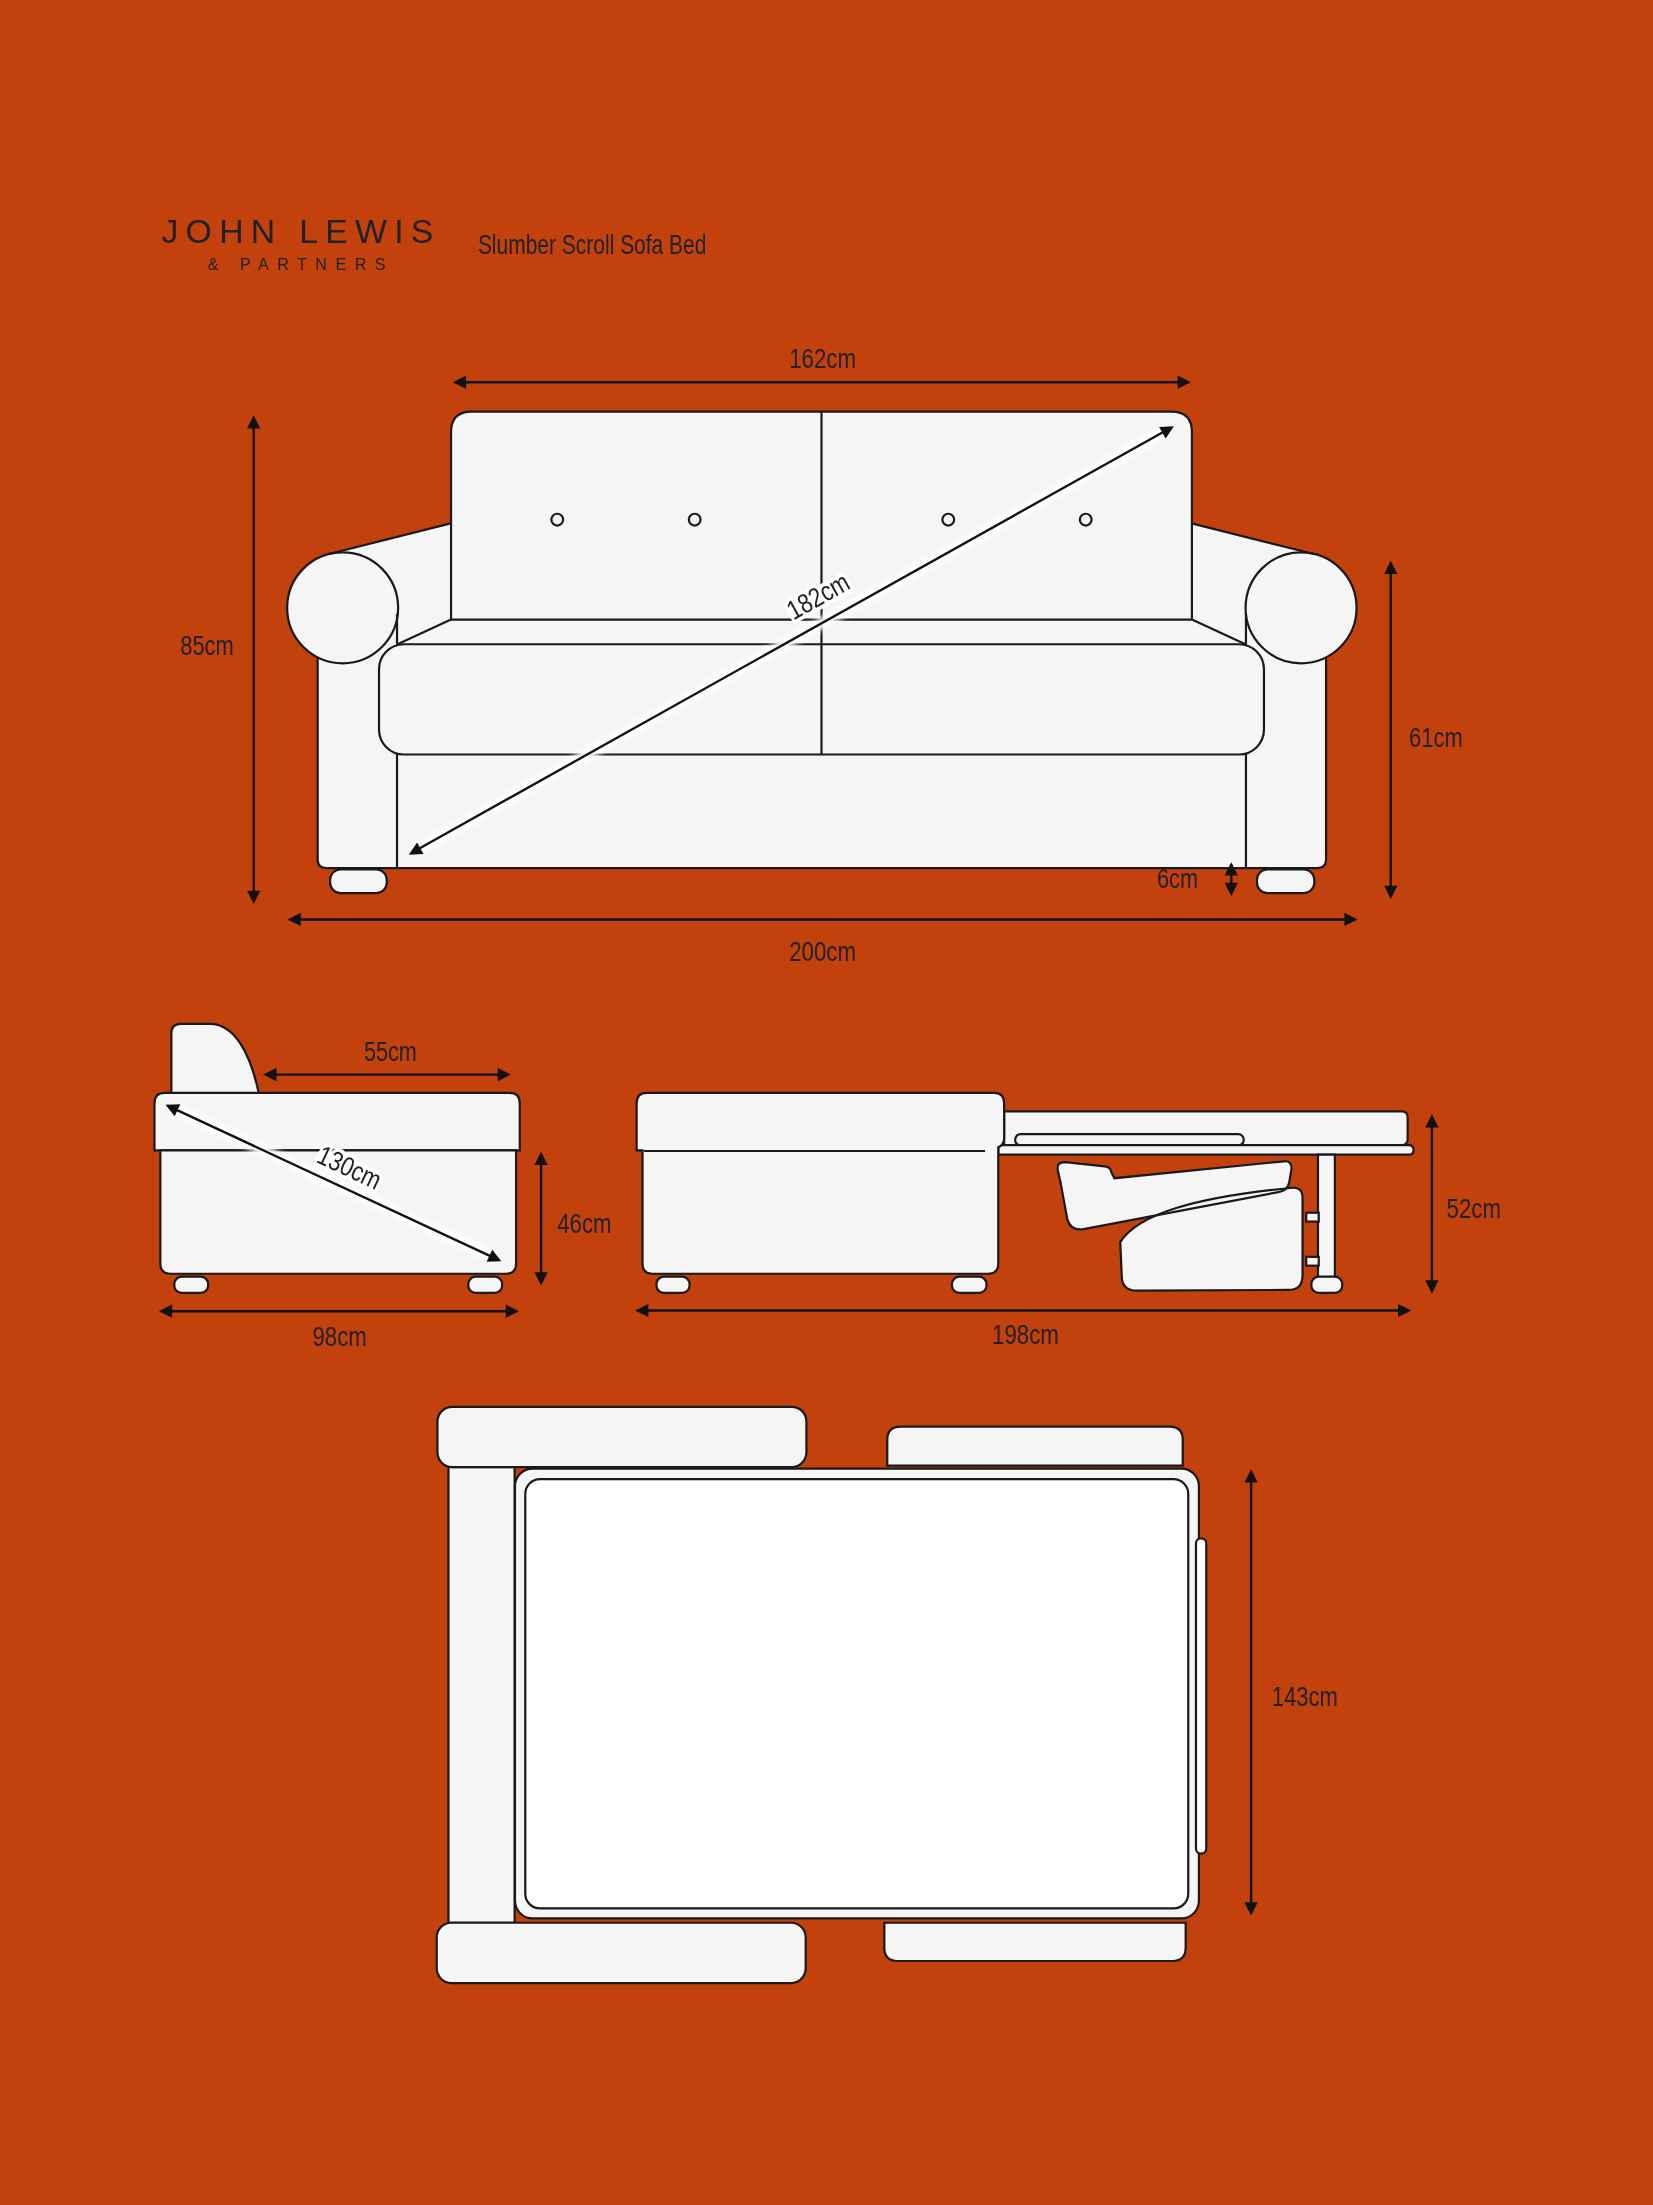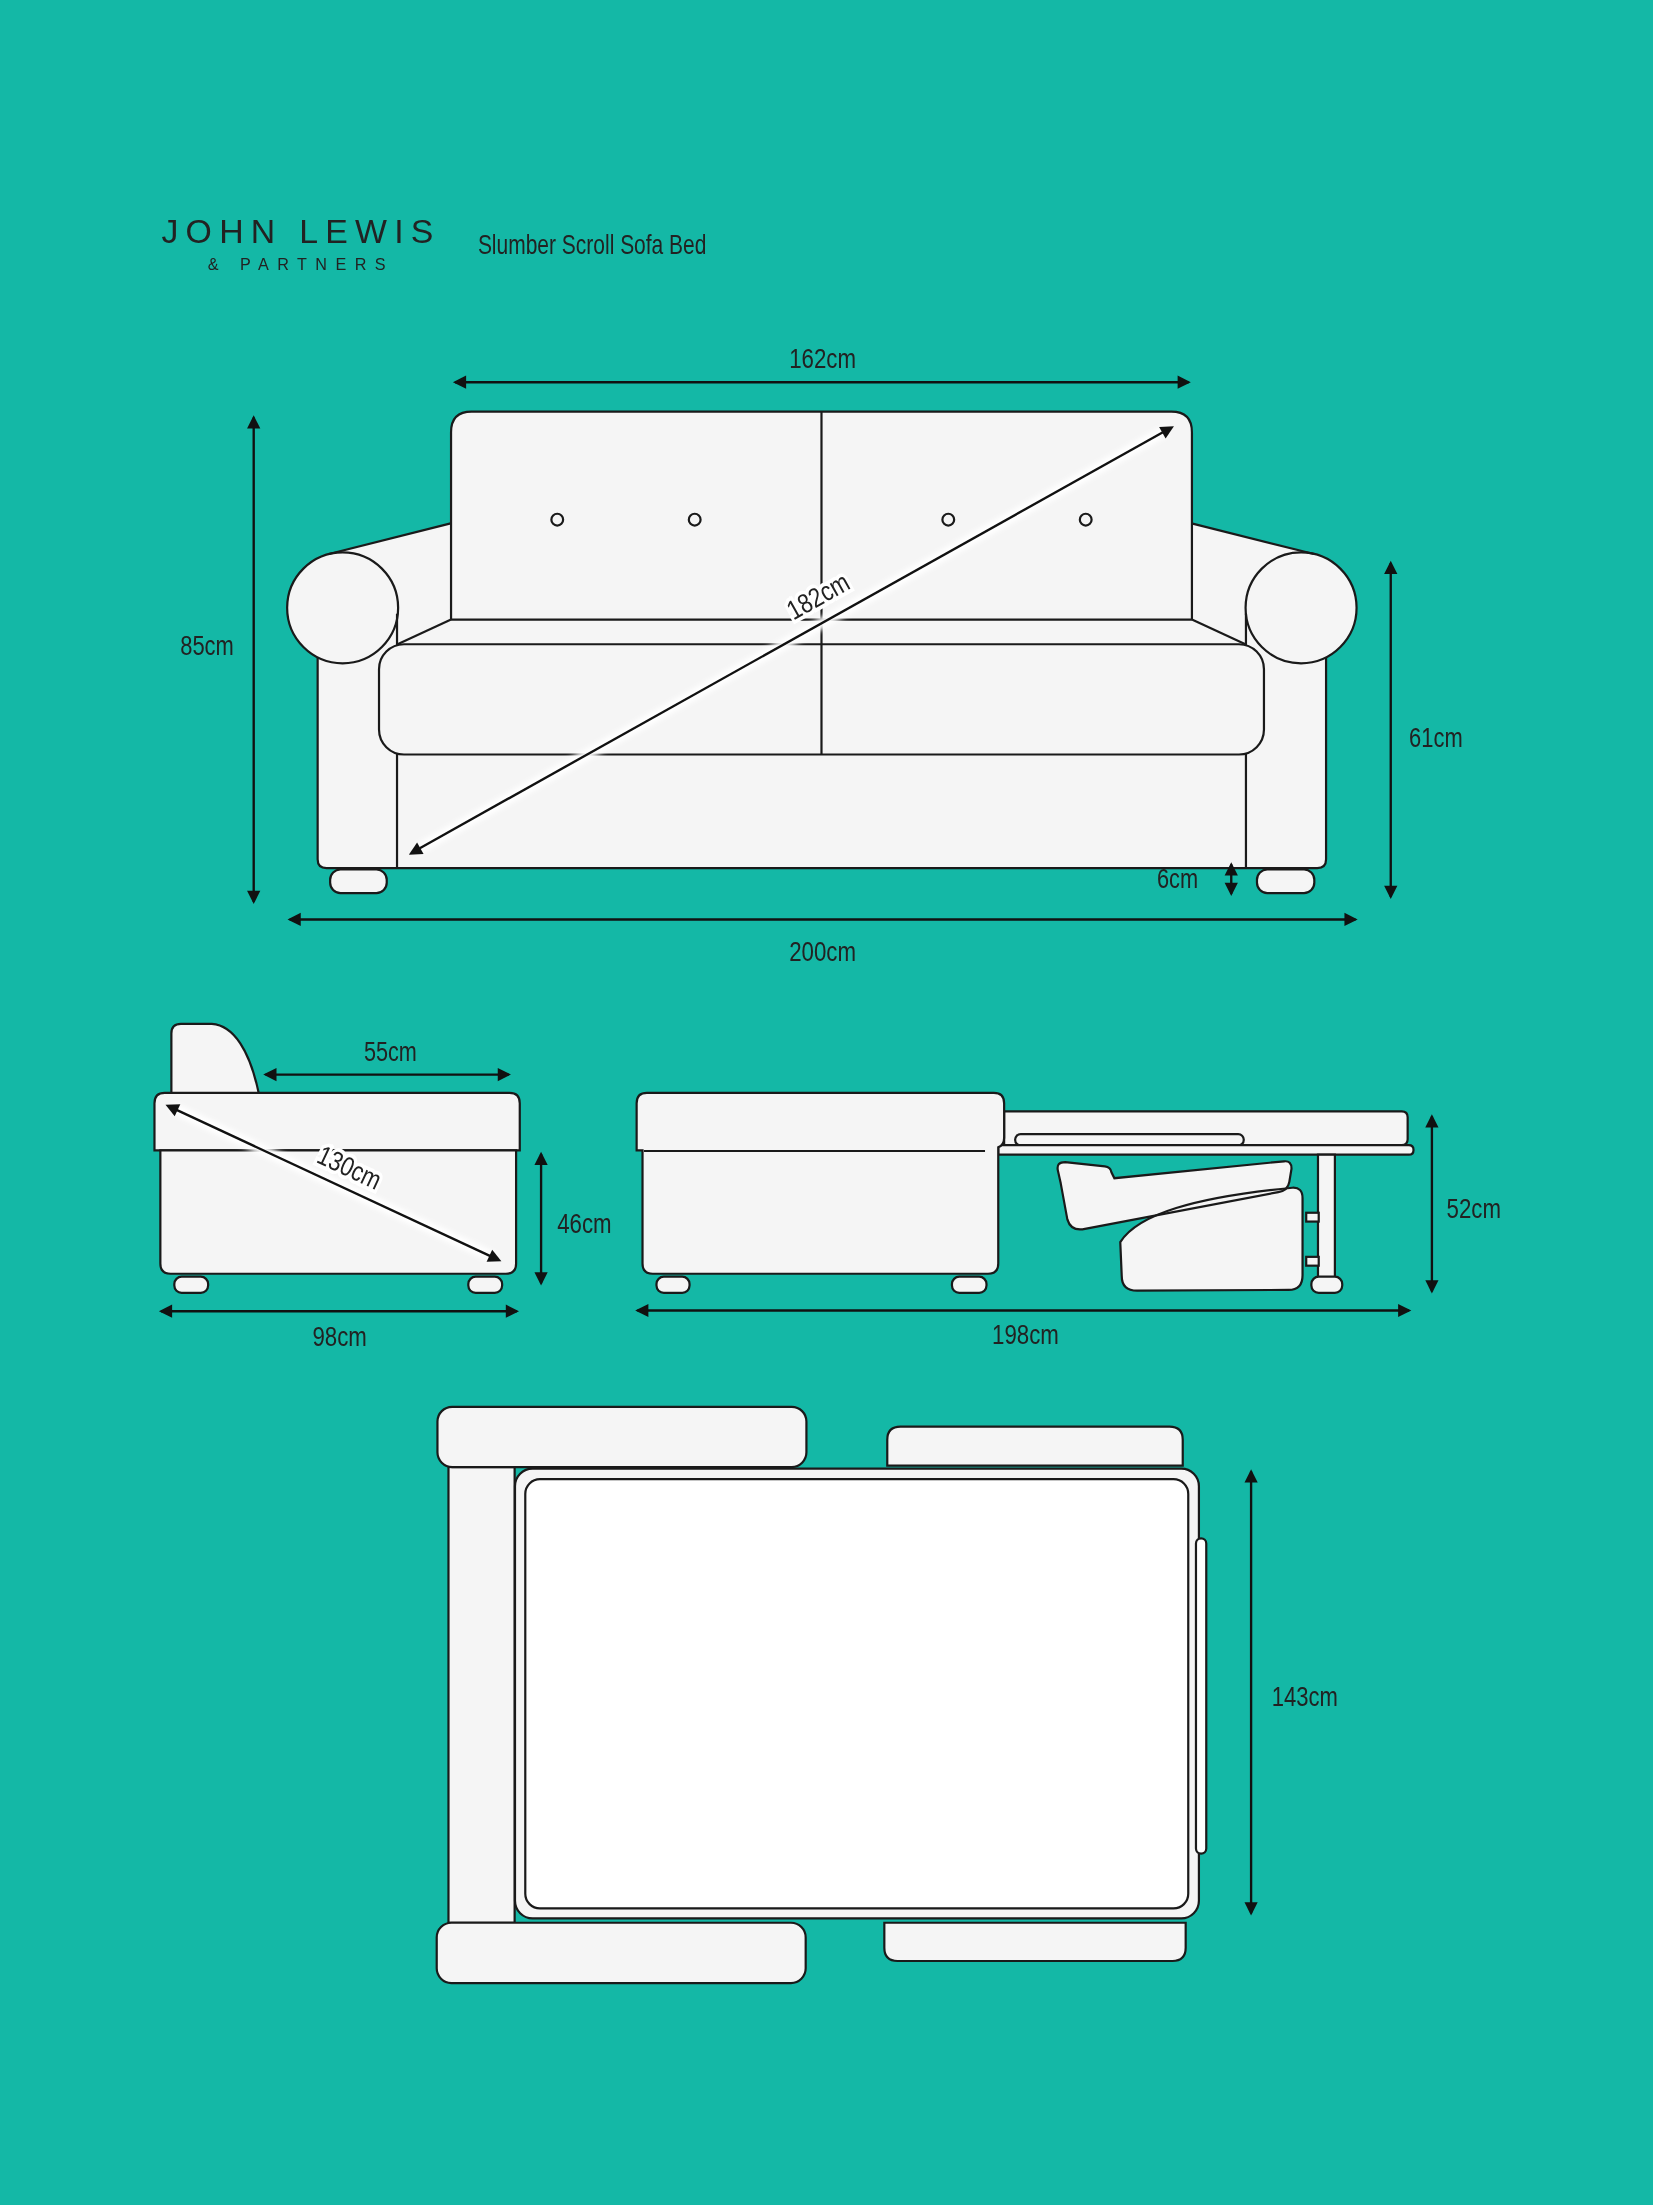--- a/index.html
+++ b/index.html
@@ -1,16 +1,16 @@
 <!DOCTYPE html>
 <html style="font-size:11.8px"><head>
 <meta charset="utf-8">
 <style>
   html,body{margin:0;padding:0;background:#fff;}
-  .page{position:relative;width:1654px;height:2205px;background:#14b8a6;overflow:hidden;
+  .page{position:relative;width:1654px;height:2205px;background:#c2410c;overflow:hidden;
         font-family:"Liberation Sans", sans-serif;}
   svg{position:absolute;left:0;top:0;}
   text{fill:#222;}
 </style>
 </head>
 <body>
 <div class="page">
 <svg width="1654" height="2205" viewBox="0 0 2250 3000">
 <defs></defs>
 

